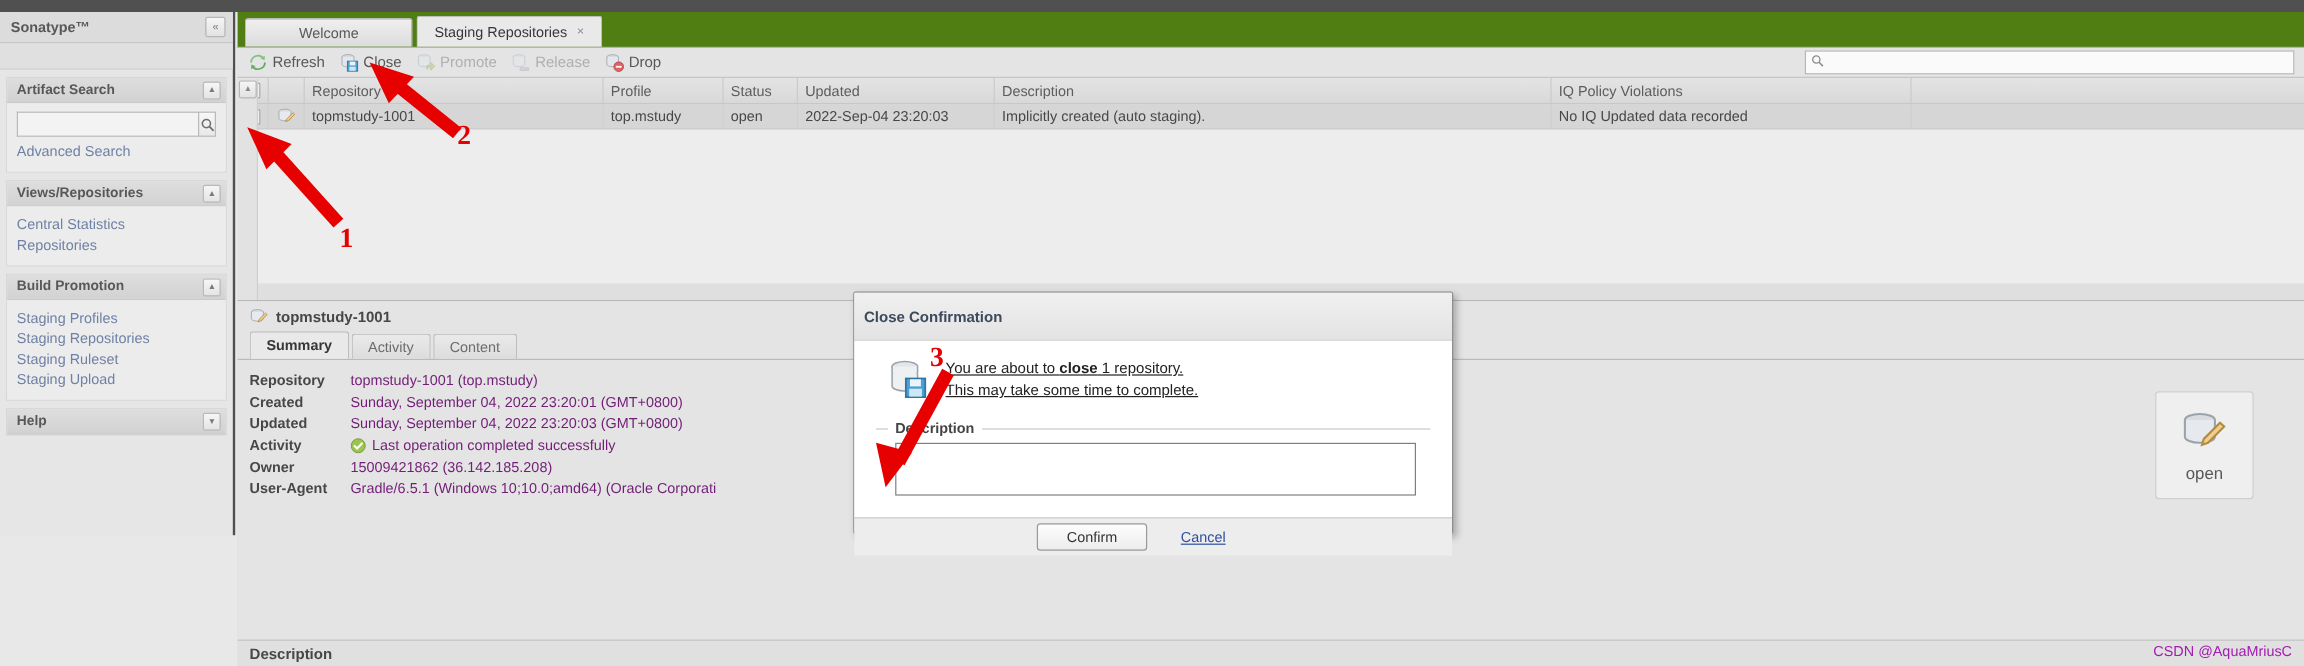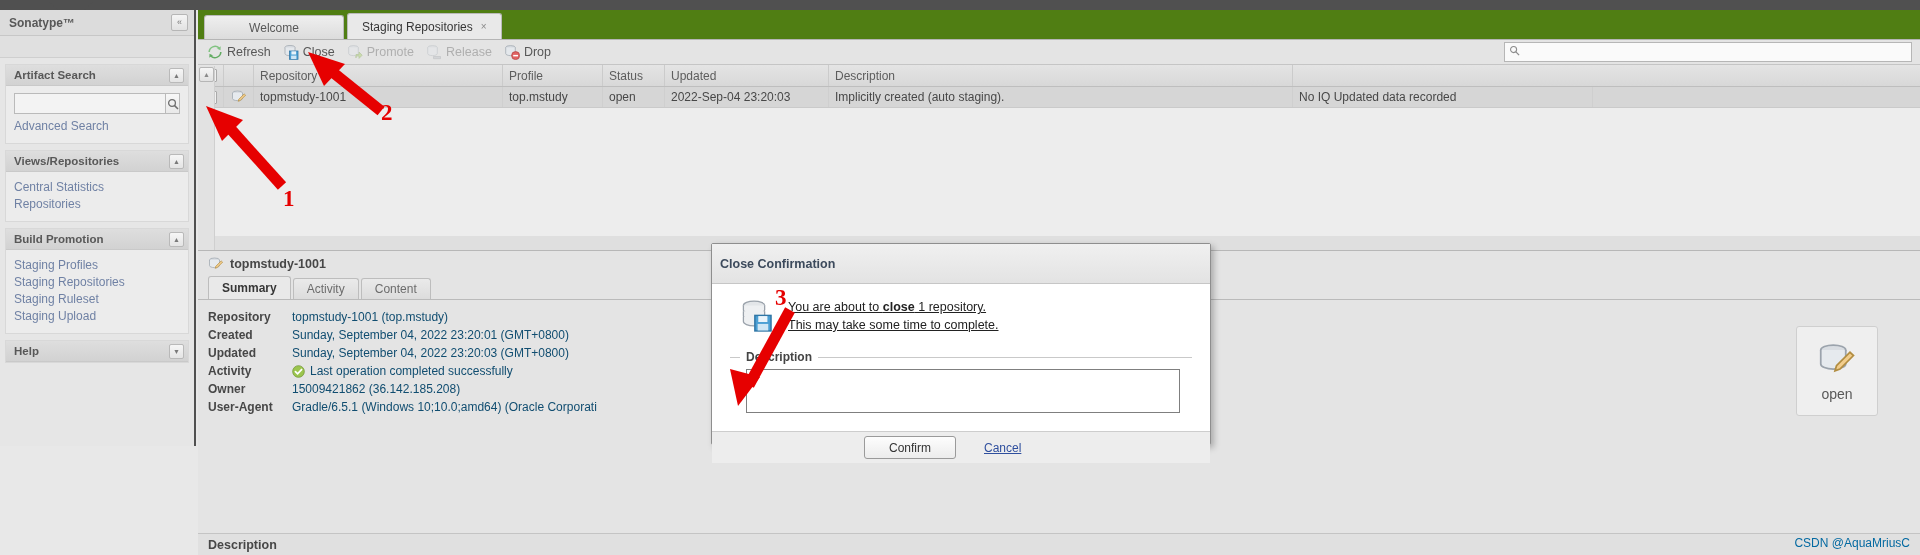--- a/index.html
+++ b/index.html
@@ -201,21 +201,21 @@
     font-size: 12px; color: #6a6a6a;
     background: linear-gradient(#eaeaea,#dcdcdc);
     border: 1px solid #bcbcbc; border-bottom: none;
     border-radius: 3px 3px 0 0; margin-right: 2px; cursor: pointer;
   }
   .dtab.active { background: #e9e9e9; color: #333; font-weight: bold; height: 23px; }
 
   .det-body { padding: 8px 0 0 10px; }
   .det-row { display: flex; font-size: 12px; line-height: 18px; }
   .det-k { width: 84px; font-weight: bold; color: #444; flex: none; }
-  .det-v { color: #0c4a6e; display: flex; align-items: center; gap: 5px; }
+  .det-v { color: #701a75; display: flex; align-items: center; gap: 5px; }
   .det-foot {
     position: absolute; left: 0; right: 0; bottom: 0; height: 22px;
     border-top: 1px solid #c3c3c3; background: #e0e0e0;
     display: flex; align-items: center; padding-left: 10px;
     font-weight: bold; font-size: 12.5px; color: #444;
   }
 
   
   .vscroll {
     position: absolute; left: 0; top: 56px; width: 17px; bottom: 0;
@@ -290,21 +290,21 @@
   }
 
   
   .anno { position: absolute; pointer-events: none; }
   .anno-num {
     position: absolute; color: #e60000; font-size: 23px; font-weight: bold;
     font-family: "Liberation Serif", serif;
   }
   .watermark {
     position: absolute; right: 10px; bottom: 5px;
-    font-size: 12px; color: #0369a1;
+    font-size: 12px; color: #a21caf;
   }
 </style>
 </head>
 <body>
 
 <div id="app">
 
   <div class="topbar"></div>
   <div class="top-notch"></div>
 
@@ -452,20 +452,21 @@
       <div class="grid-head">
         <div class="gh c-check">
           <span class="chk"></span>
         </div>
         <div class="gh c-icon"></div>
         <div class="gh c-repo">Repository</div>
         <div class="gh c-prof">Profile</div>
         <div class="gh c-stat">Status</div>
         <div class="gh c-upd">Updated</div>
         <div class="gh c-desc">Description</div>
+        <div class="gh c-iq">IQ Policy Violations</div>
       </div>
 
       <div class="grid-row">
         <div class="gc c-check">
           <span class="chk">✓</span>
         </div>
         <div class="gc c-icon">
           <svg width="16" height="16" viewBox="0 0 16 16">
             <ellipse cx="6.5" cy="4" rx="5" ry="2" fill="#d9dde2" stroke="#9aa2ab" stroke-width="0.7"></ellipse>
             <path d="M1.5 4v5.6c0 1.1 2.2 2 5 2s5-.9 5-2V4" fill="#e6eaee" stroke="#9aa2ab" stroke-width="0.7"></path>

